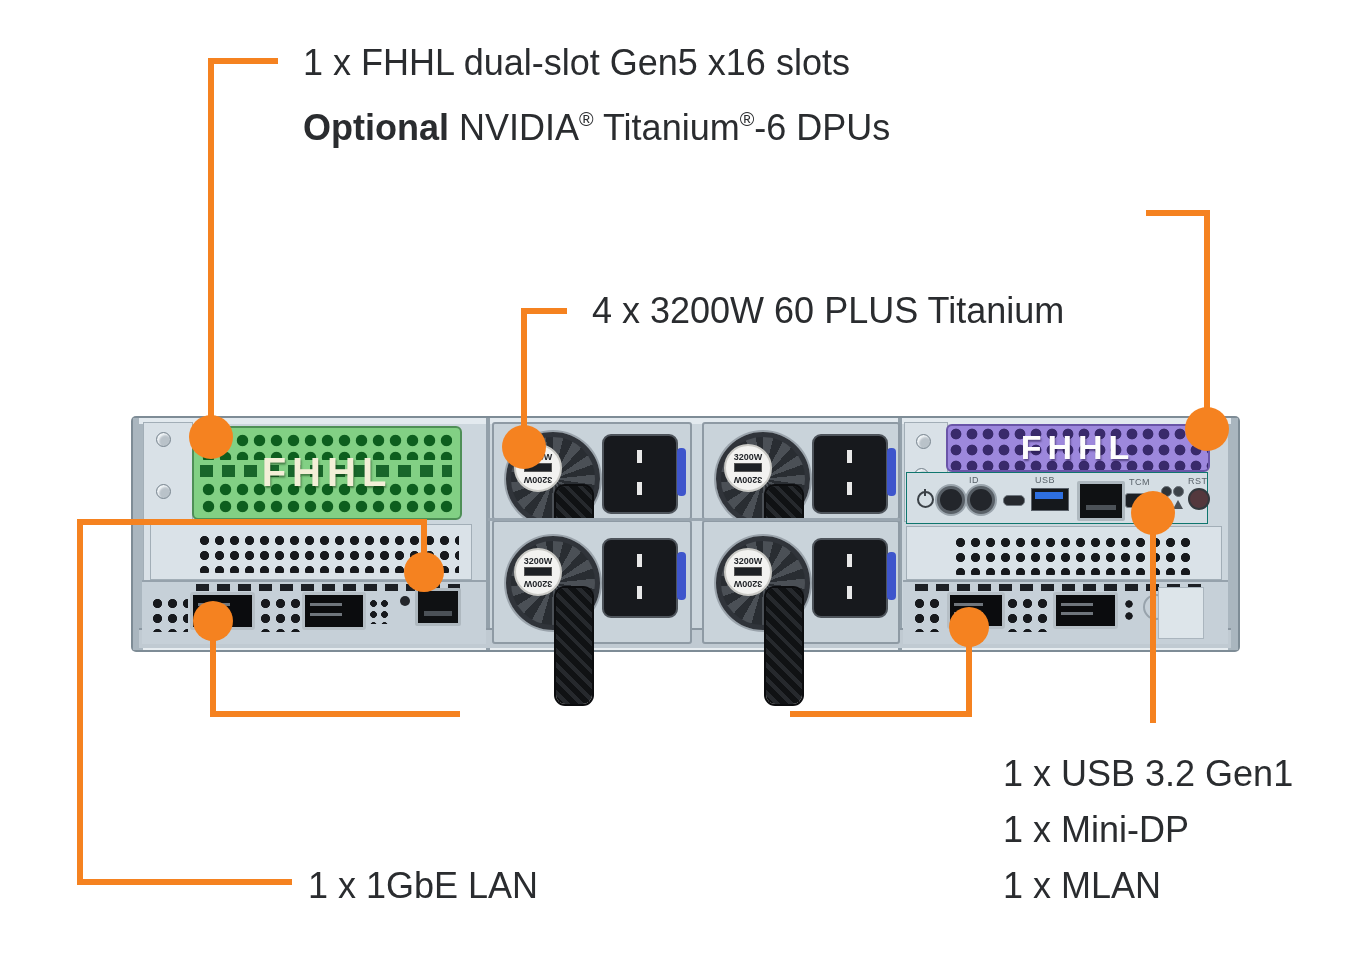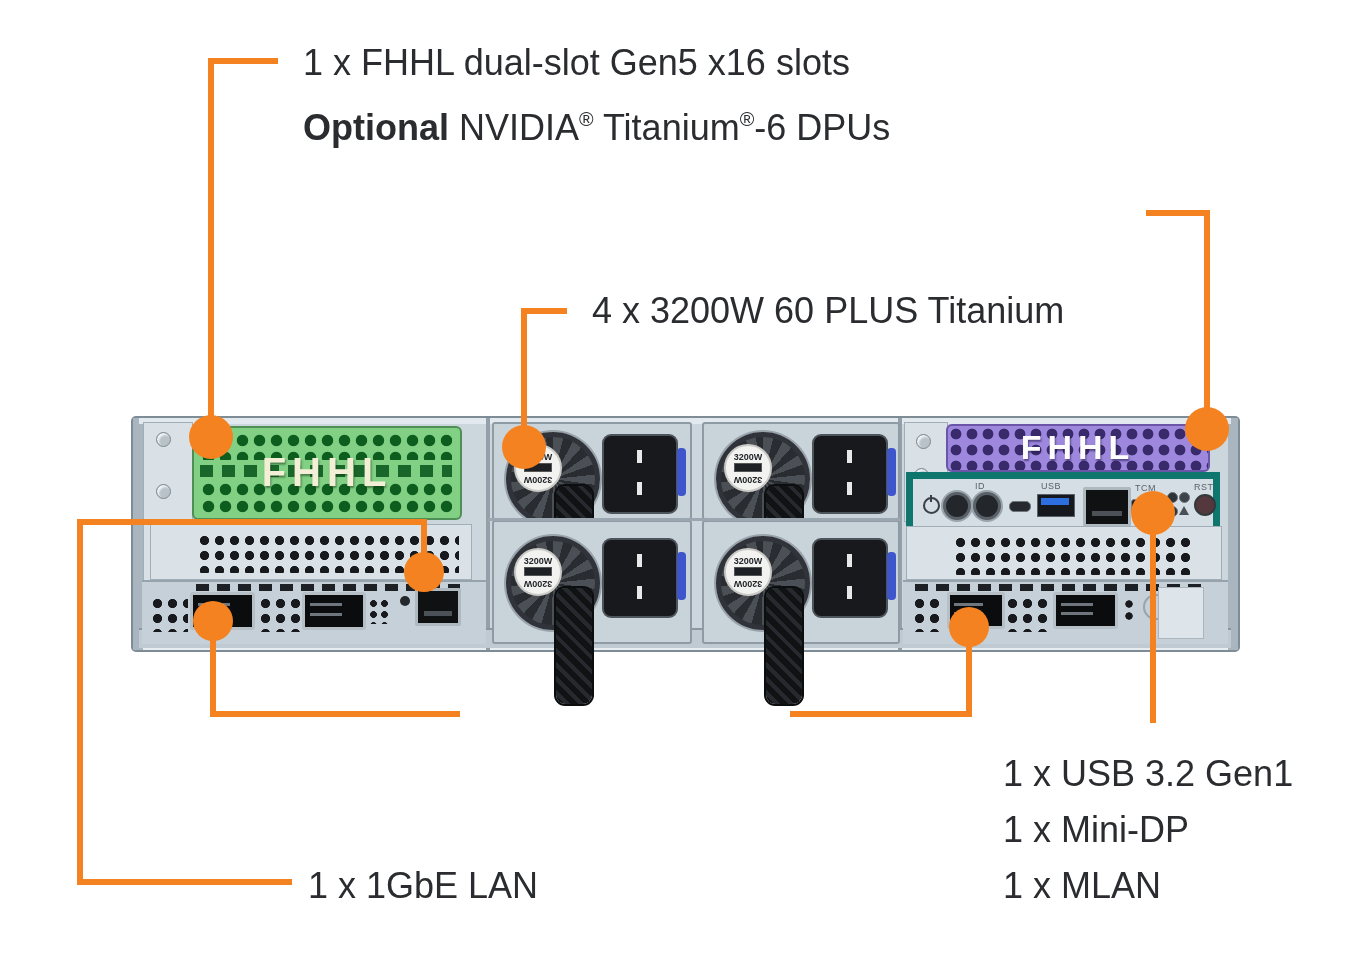--- a/index.html
+++ b/index.html
@@ -216,21 +216,21 @@
     </div>
 
     <div class="plate" style="left:771px;top:4px;width:42px;height:98px;"></div>
     <div class="screw" style="left:783px;top:16px;"></div>
     <div class="screw" style="left:781px;top:50px;"></div>
 
     <div class="card dg-purple" style="left:813px;top:6px;width:260px;height:44px;background-color:#9d88dd;border:2px solid #6a55a8;">
       <div class="card-label" style="top:2px;font-size:34px;color:#fdfdfd;text-shadow:1px 2px 2px rgba(40,25,80,.6);">FHHL</div>
     </div>
 
-    <div class="abs" style="left:773px;top:54px;width:300px;height:50px;background:#d5dee4;border:7px solid #0f766e;">
+    <div class="abs" style="left:773px;top:54px;width:300px;height:50px;background:#d5dee4;border:1px solid #0f766e;">
       <div class="abs" style="left:10px;top:18px;width:13px;height:13px;border:2px solid #3a4046;border-radius:50%;">
         <div class="abs" style="left:5px;top:-4px;width:2px;height:7px;background:#3a4046;"></div>
       </div>
       <div class="rbtn" style="left:30px;top:13px;"></div>
       <div class="iolabel" style="left:62px;top:2px;">ID</div>
       <div class="rbtn" style="left:60px;top:13px;"></div>
       <div class="abs" style="left:96px;top:22px;width:20px;height:9px;background:#26292e;border:1px solid #6e767e;border-radius:5px;"></div>
       <div class="iolabel" style="left:128px;top:2px;">USB</div>
       <div class="abs" style="left:124px;top:15px;width:36px;height:21px;background:#15181c;border:1px solid #596069;">
         <div class="abs" style="left:3px;top:3px;width:28px;height:7px;background:#2e6fe0;"></div>

